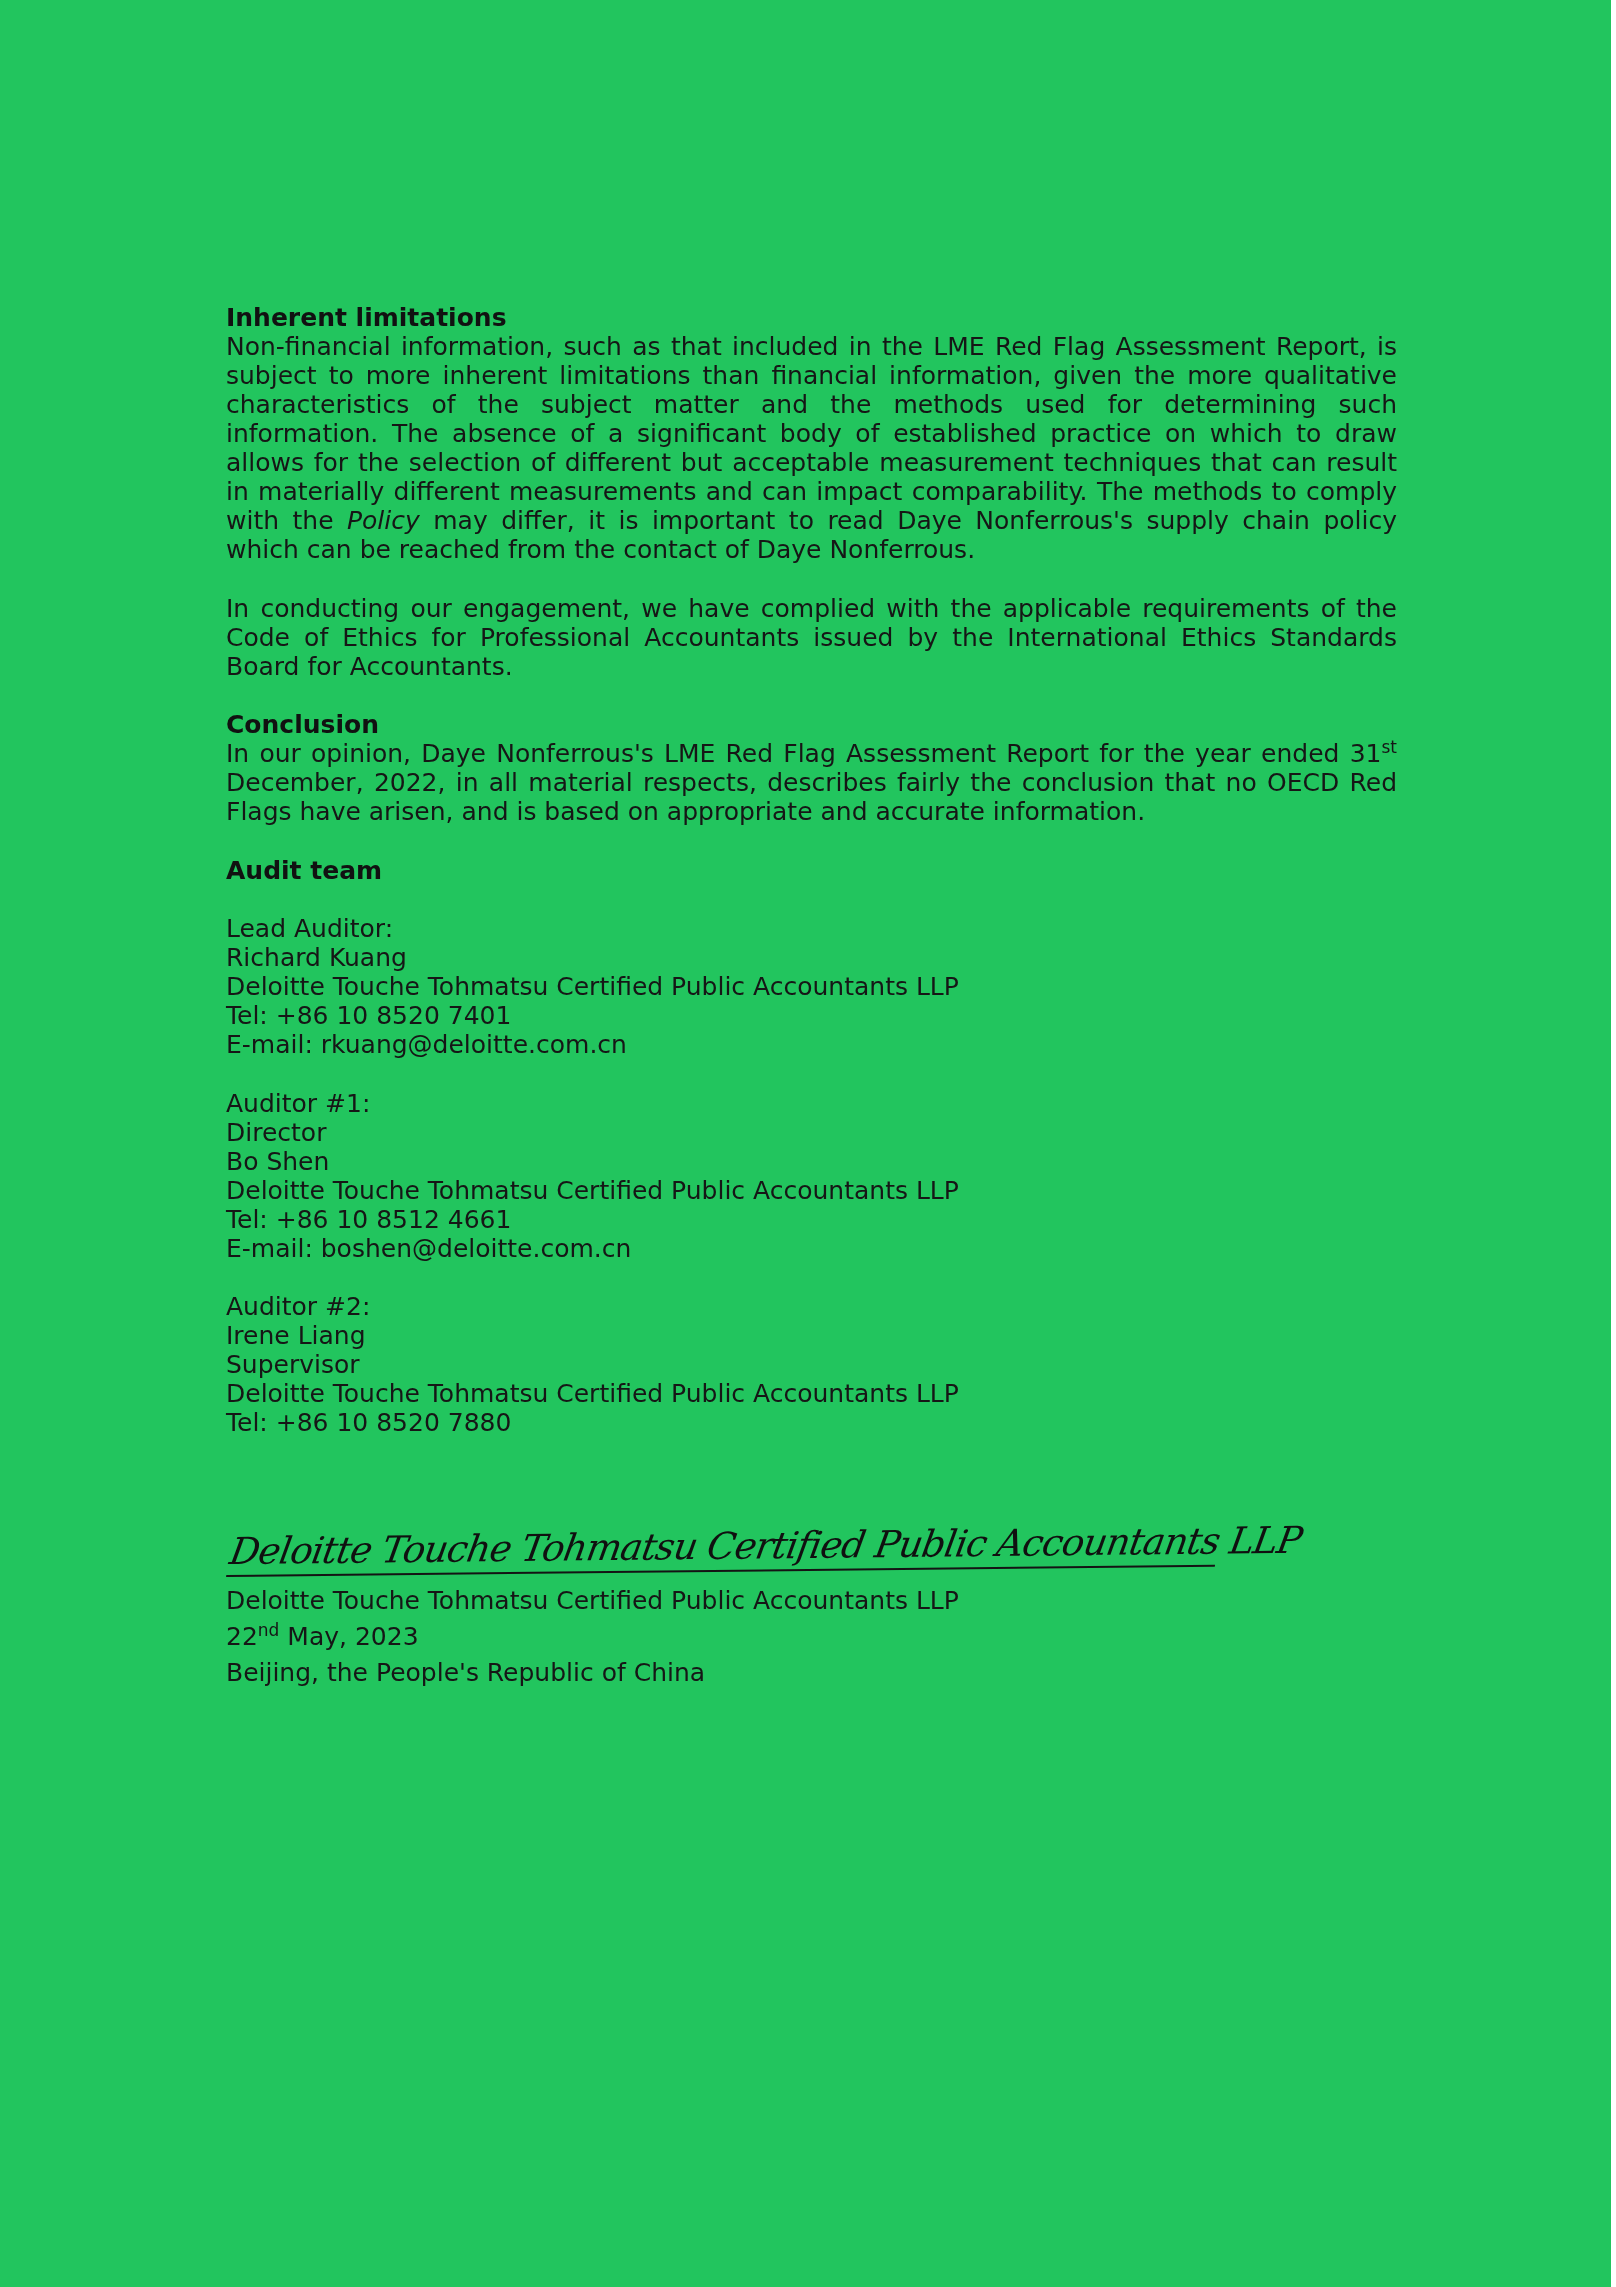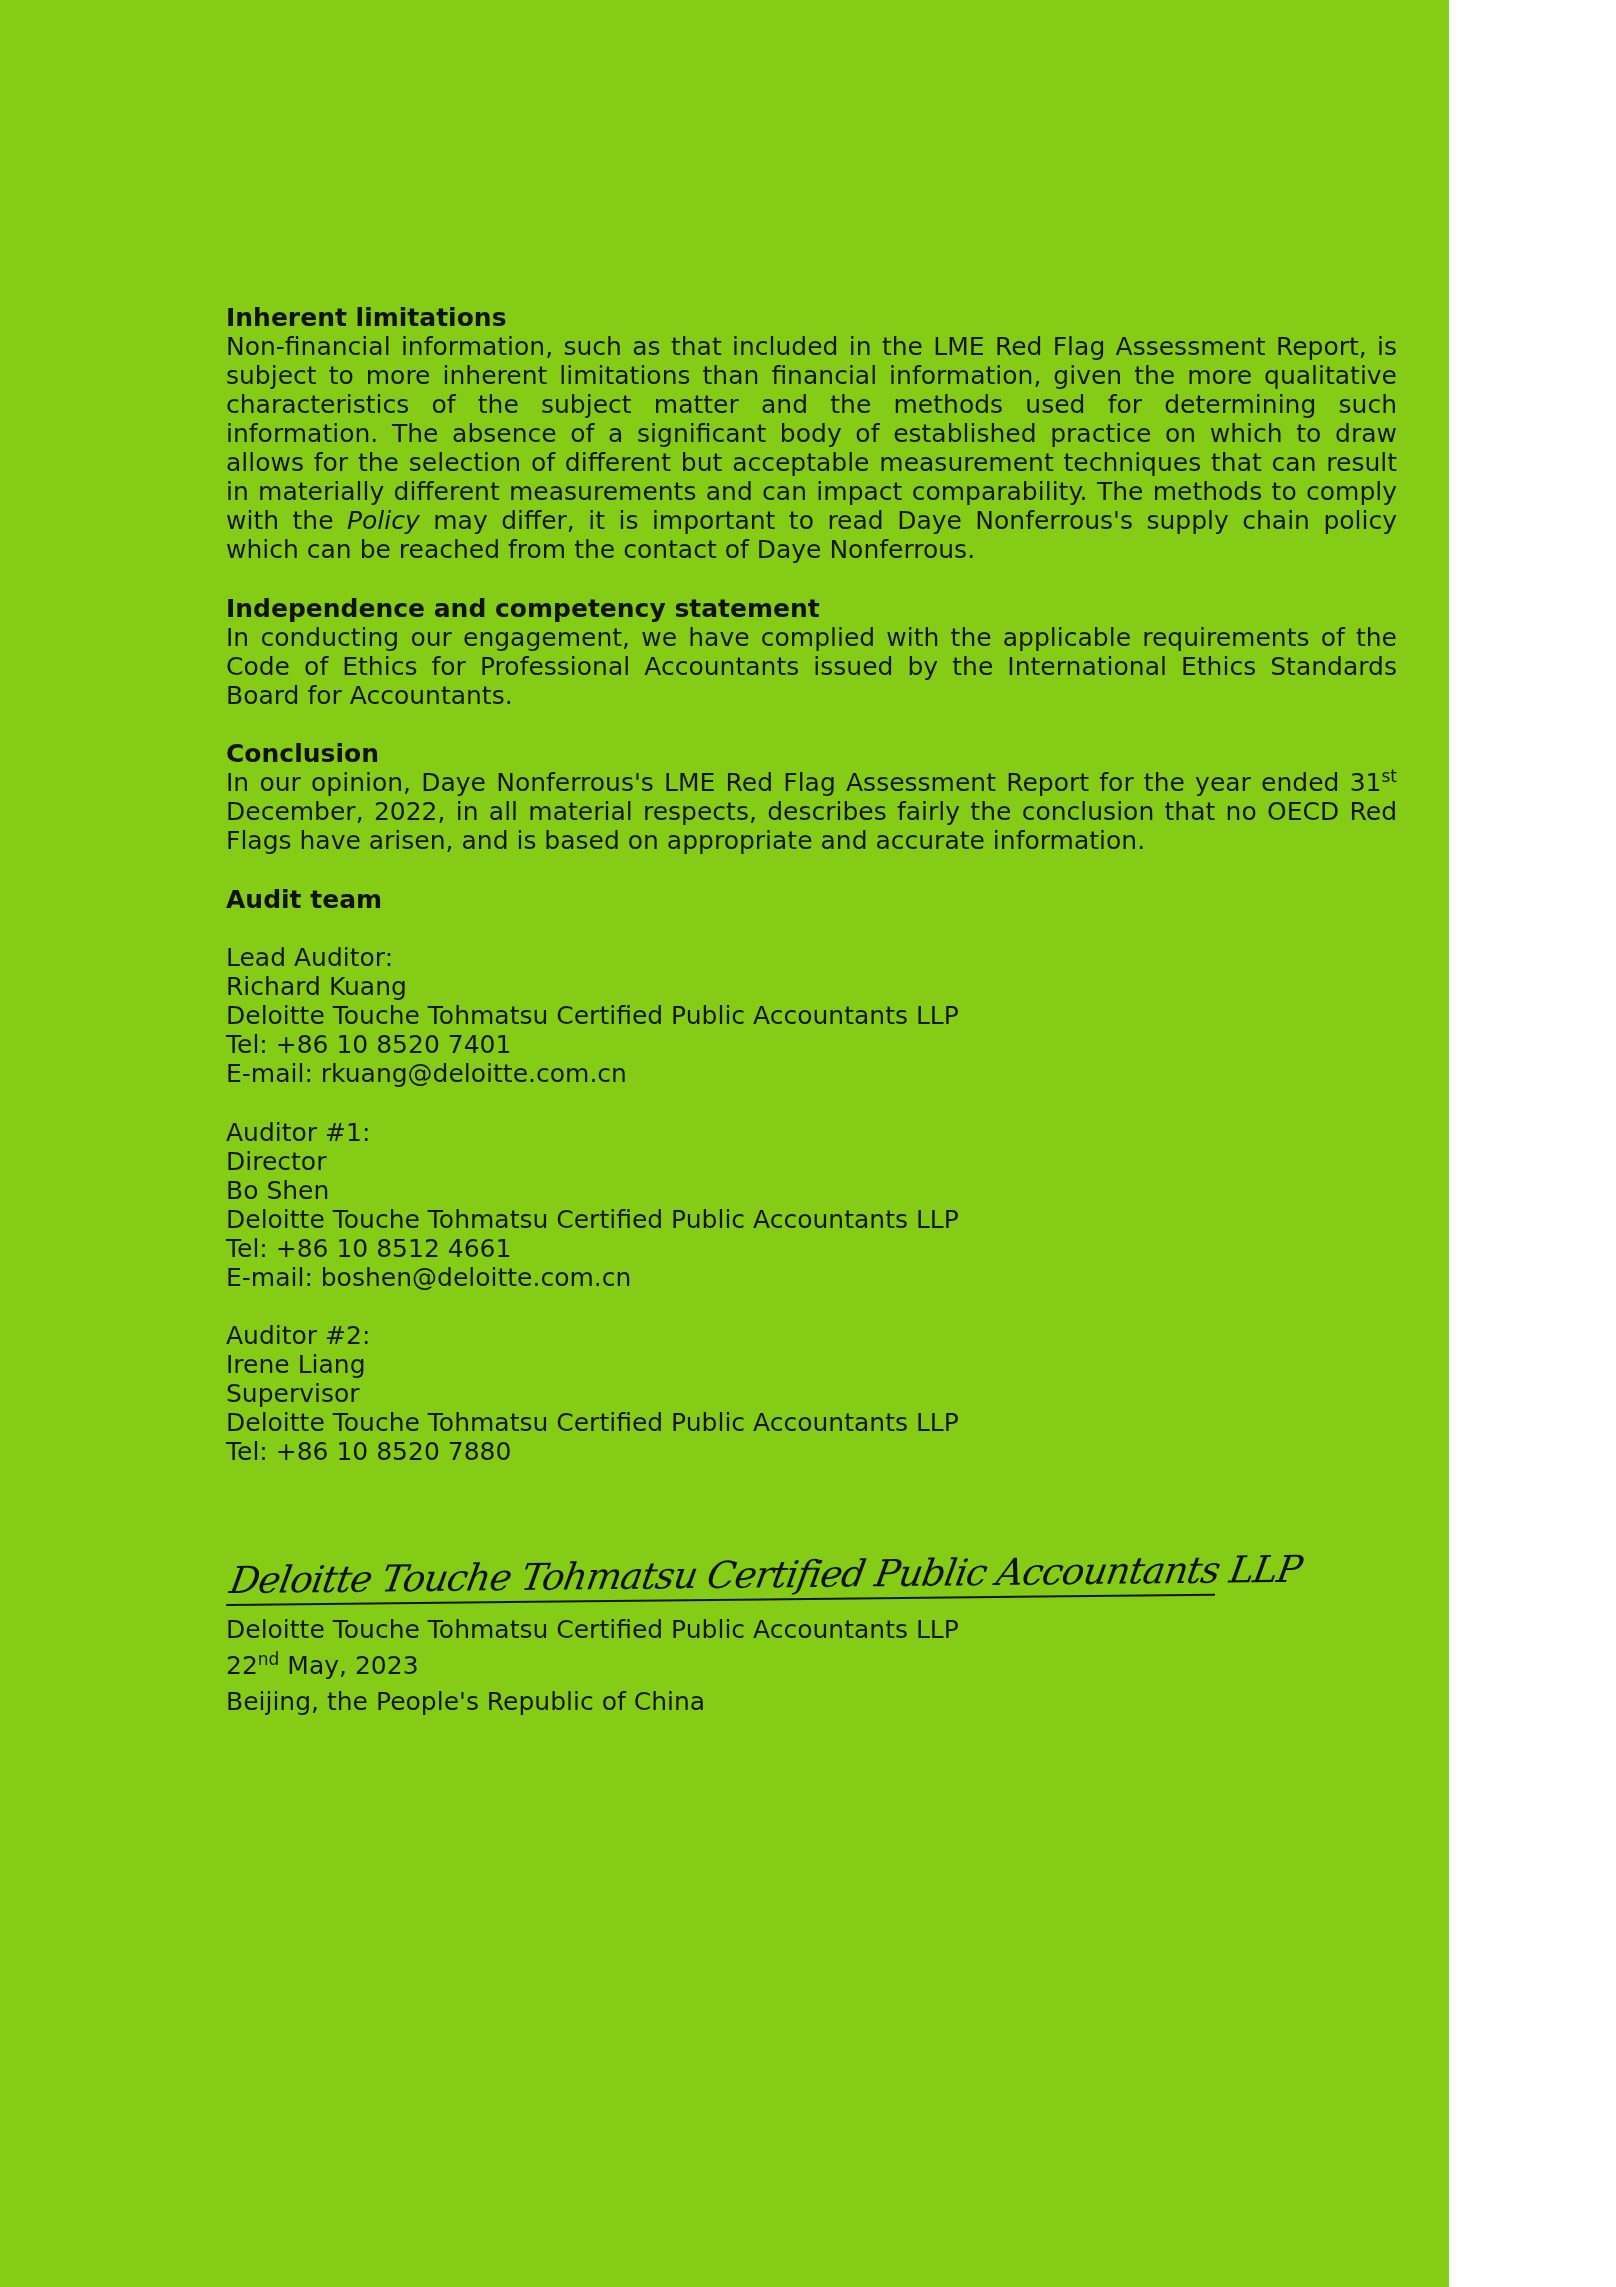--- a/index.html
+++ b/index.html
@@ -2,23 +2,23 @@
 <html style="font-size:15px"><head>
 <meta charset="utf-8">
 <style>
   html, body {
     margin: 0;
     padding: 0;
     background: #ffffff;
   }
   .page {
     position: relative;
-    width: 1449px;
+    width: 1611px;
     height: 2287px;
-    background: #84cc16;
+    background: #22c55e;
     overflow: hidden;
   }
   .content {
     position: absolute;
     left: 226px;
     top: 303px;
     width: 1171px;
     font-family: "DejaVu Sans", "Liberation Sans", sans-serif;
     font-size: 25px;
     line-height: 29px;
@@ -72,21 +72,20 @@
 
 <div class="page">
   <div class="content">
 
     <div class="section">
       <h2 class="sec-heading">Inherent limitations</h2>
       <p class="body-par"><span>Non-financial information, such as that included in the LME Red Flag Assessment Report, is subject to more inherent limitations than financial information, given the more qualitative characteristics of the subject matter and the methods used for determining such information. The absence of a significant body of established practice on which to draw allows for the selection of different but acceptable measurement techniques that can result in materially different measurements and can impact comparability. The methods to comply with the </span><span class="em">Policy</span><span> may differ, it is important to read Daye Nonferrous's supply chain policy which can be reached from the contact of Daye Nonferrous.</span></p>
     </div>
 
     <div class="section">
-      <h2 class="sec-heading">Independence and competency statement</h2>
       <p class="body-par">In conducting our engagement, we have complied with the applicable requirements of the Code of Ethics for Professional Accountants issued by the International Ethics Standards Board for Accountants.</p>
     </div>
 
     <div class="section">
       <h2 class="sec-heading">Conclusion</h2>
       <p class="body-par"><span>In our opinion, Daye Nonferrous's LME Red Flag Assessment Report for the year ended 31</span><sup class="sp">st</sup><span> December, 2022, in all material respects, describes fairly the conclusion that no OECD Red Flags have arisen, and is based on appropriate and accurate information.</span></p>
     </div>
 
     <div class="section">
       <h2 class="sec-heading">Audit team</h2>

